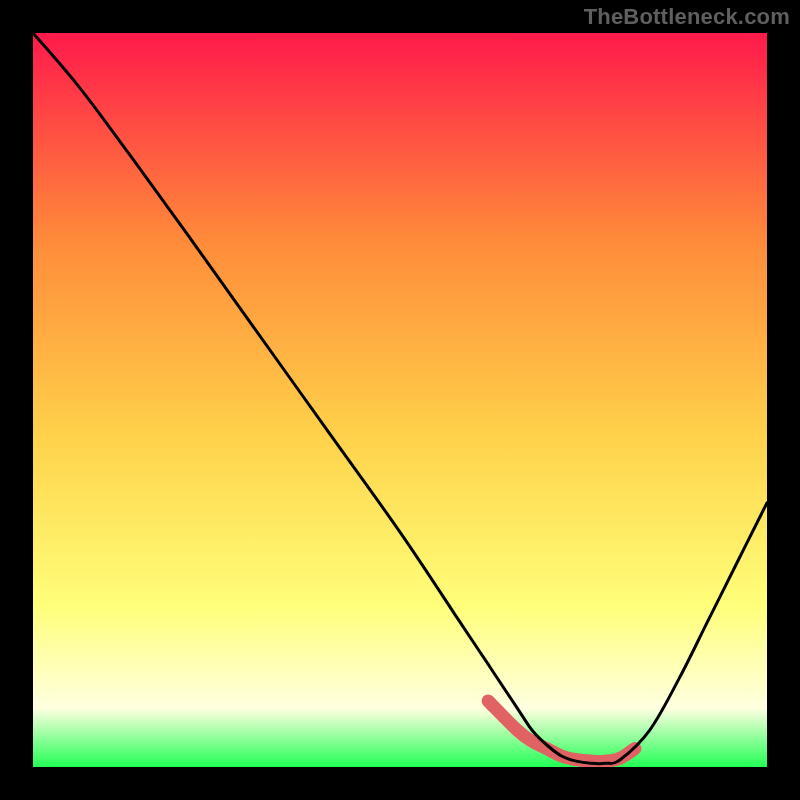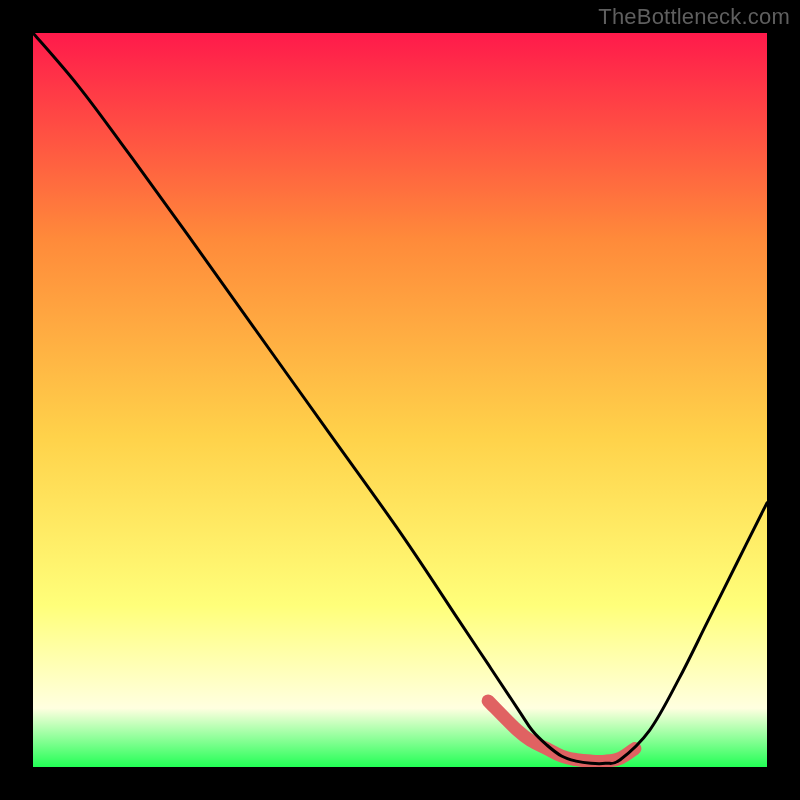--- a/index.html
+++ b/index.html
@@ -15,21 +15,21 @@
     position: absolute;
     inset: 0;
     background: #000;
   }
   .watermark {
     position: absolute;
     top: 4px;
     right: 10px;
     color: #5f5f5f;
     font-size: 22px;
-    font-weight: 400;
+    font-weight: 700;
     letter-spacing: 0.2px;
     z-index: 30;
   }
   .plot-wrap {
     position: absolute;
     left: 33px;
     top: 33px;
     width: 734px;
     height: 734px;
     z-index: 5;

